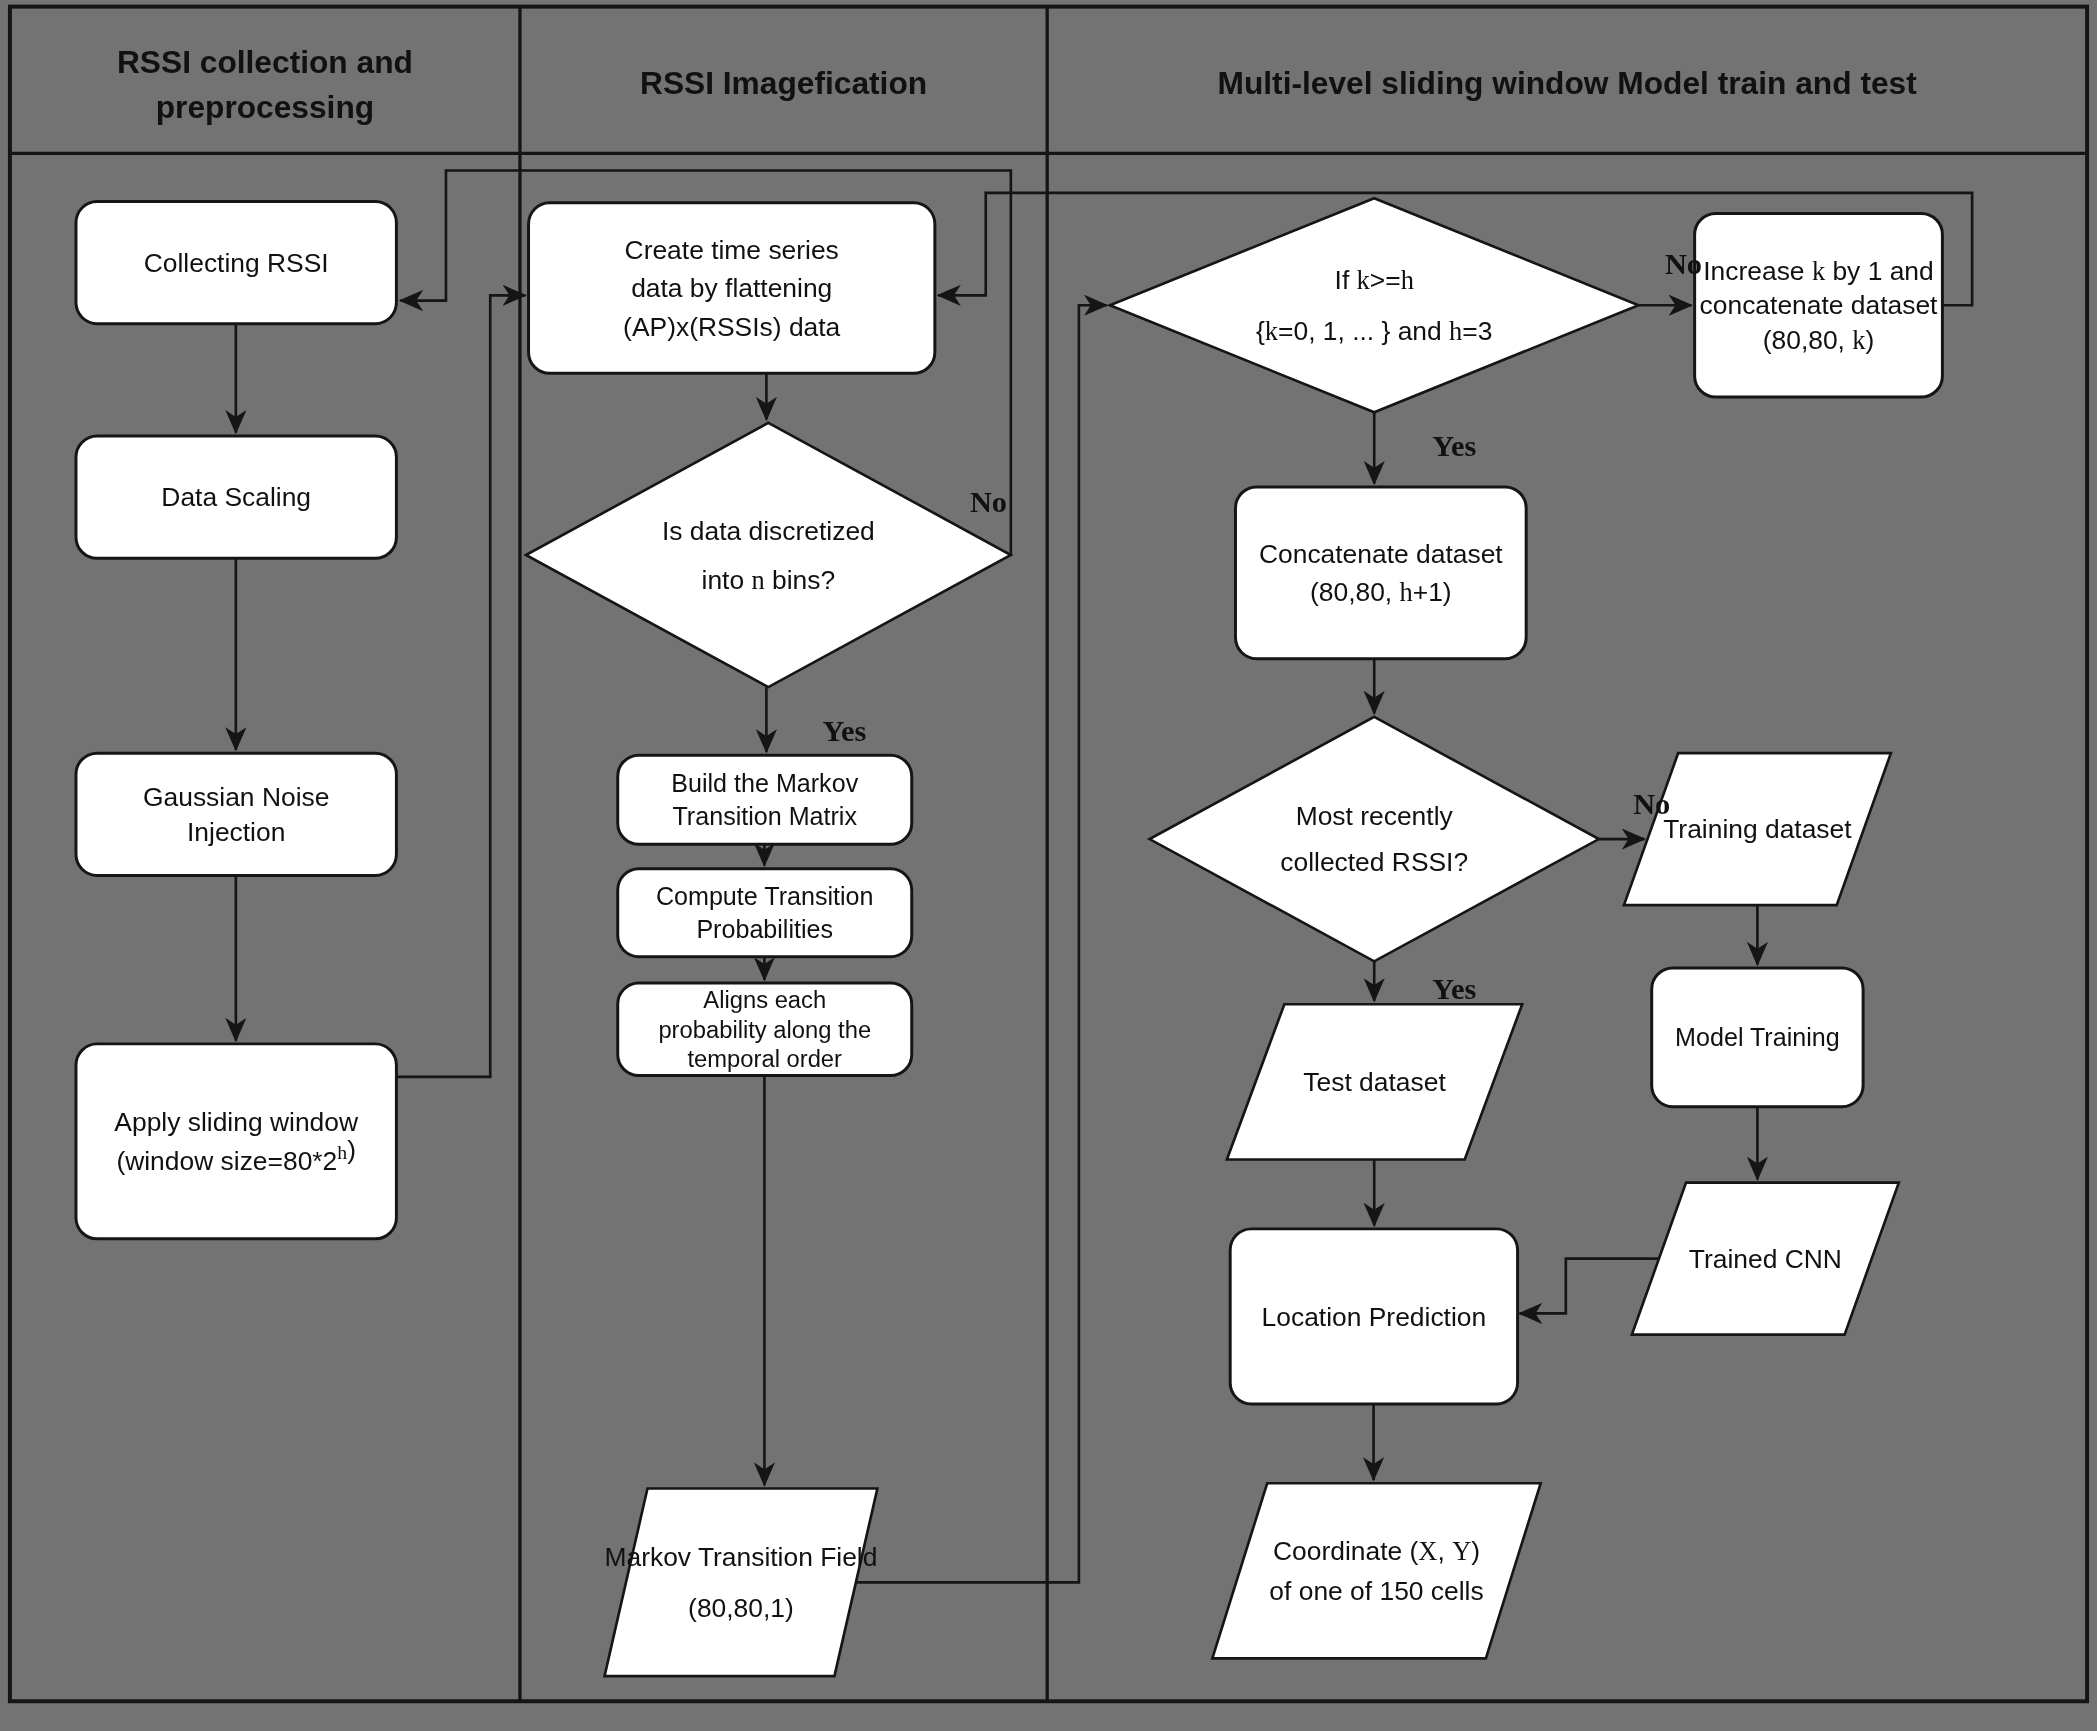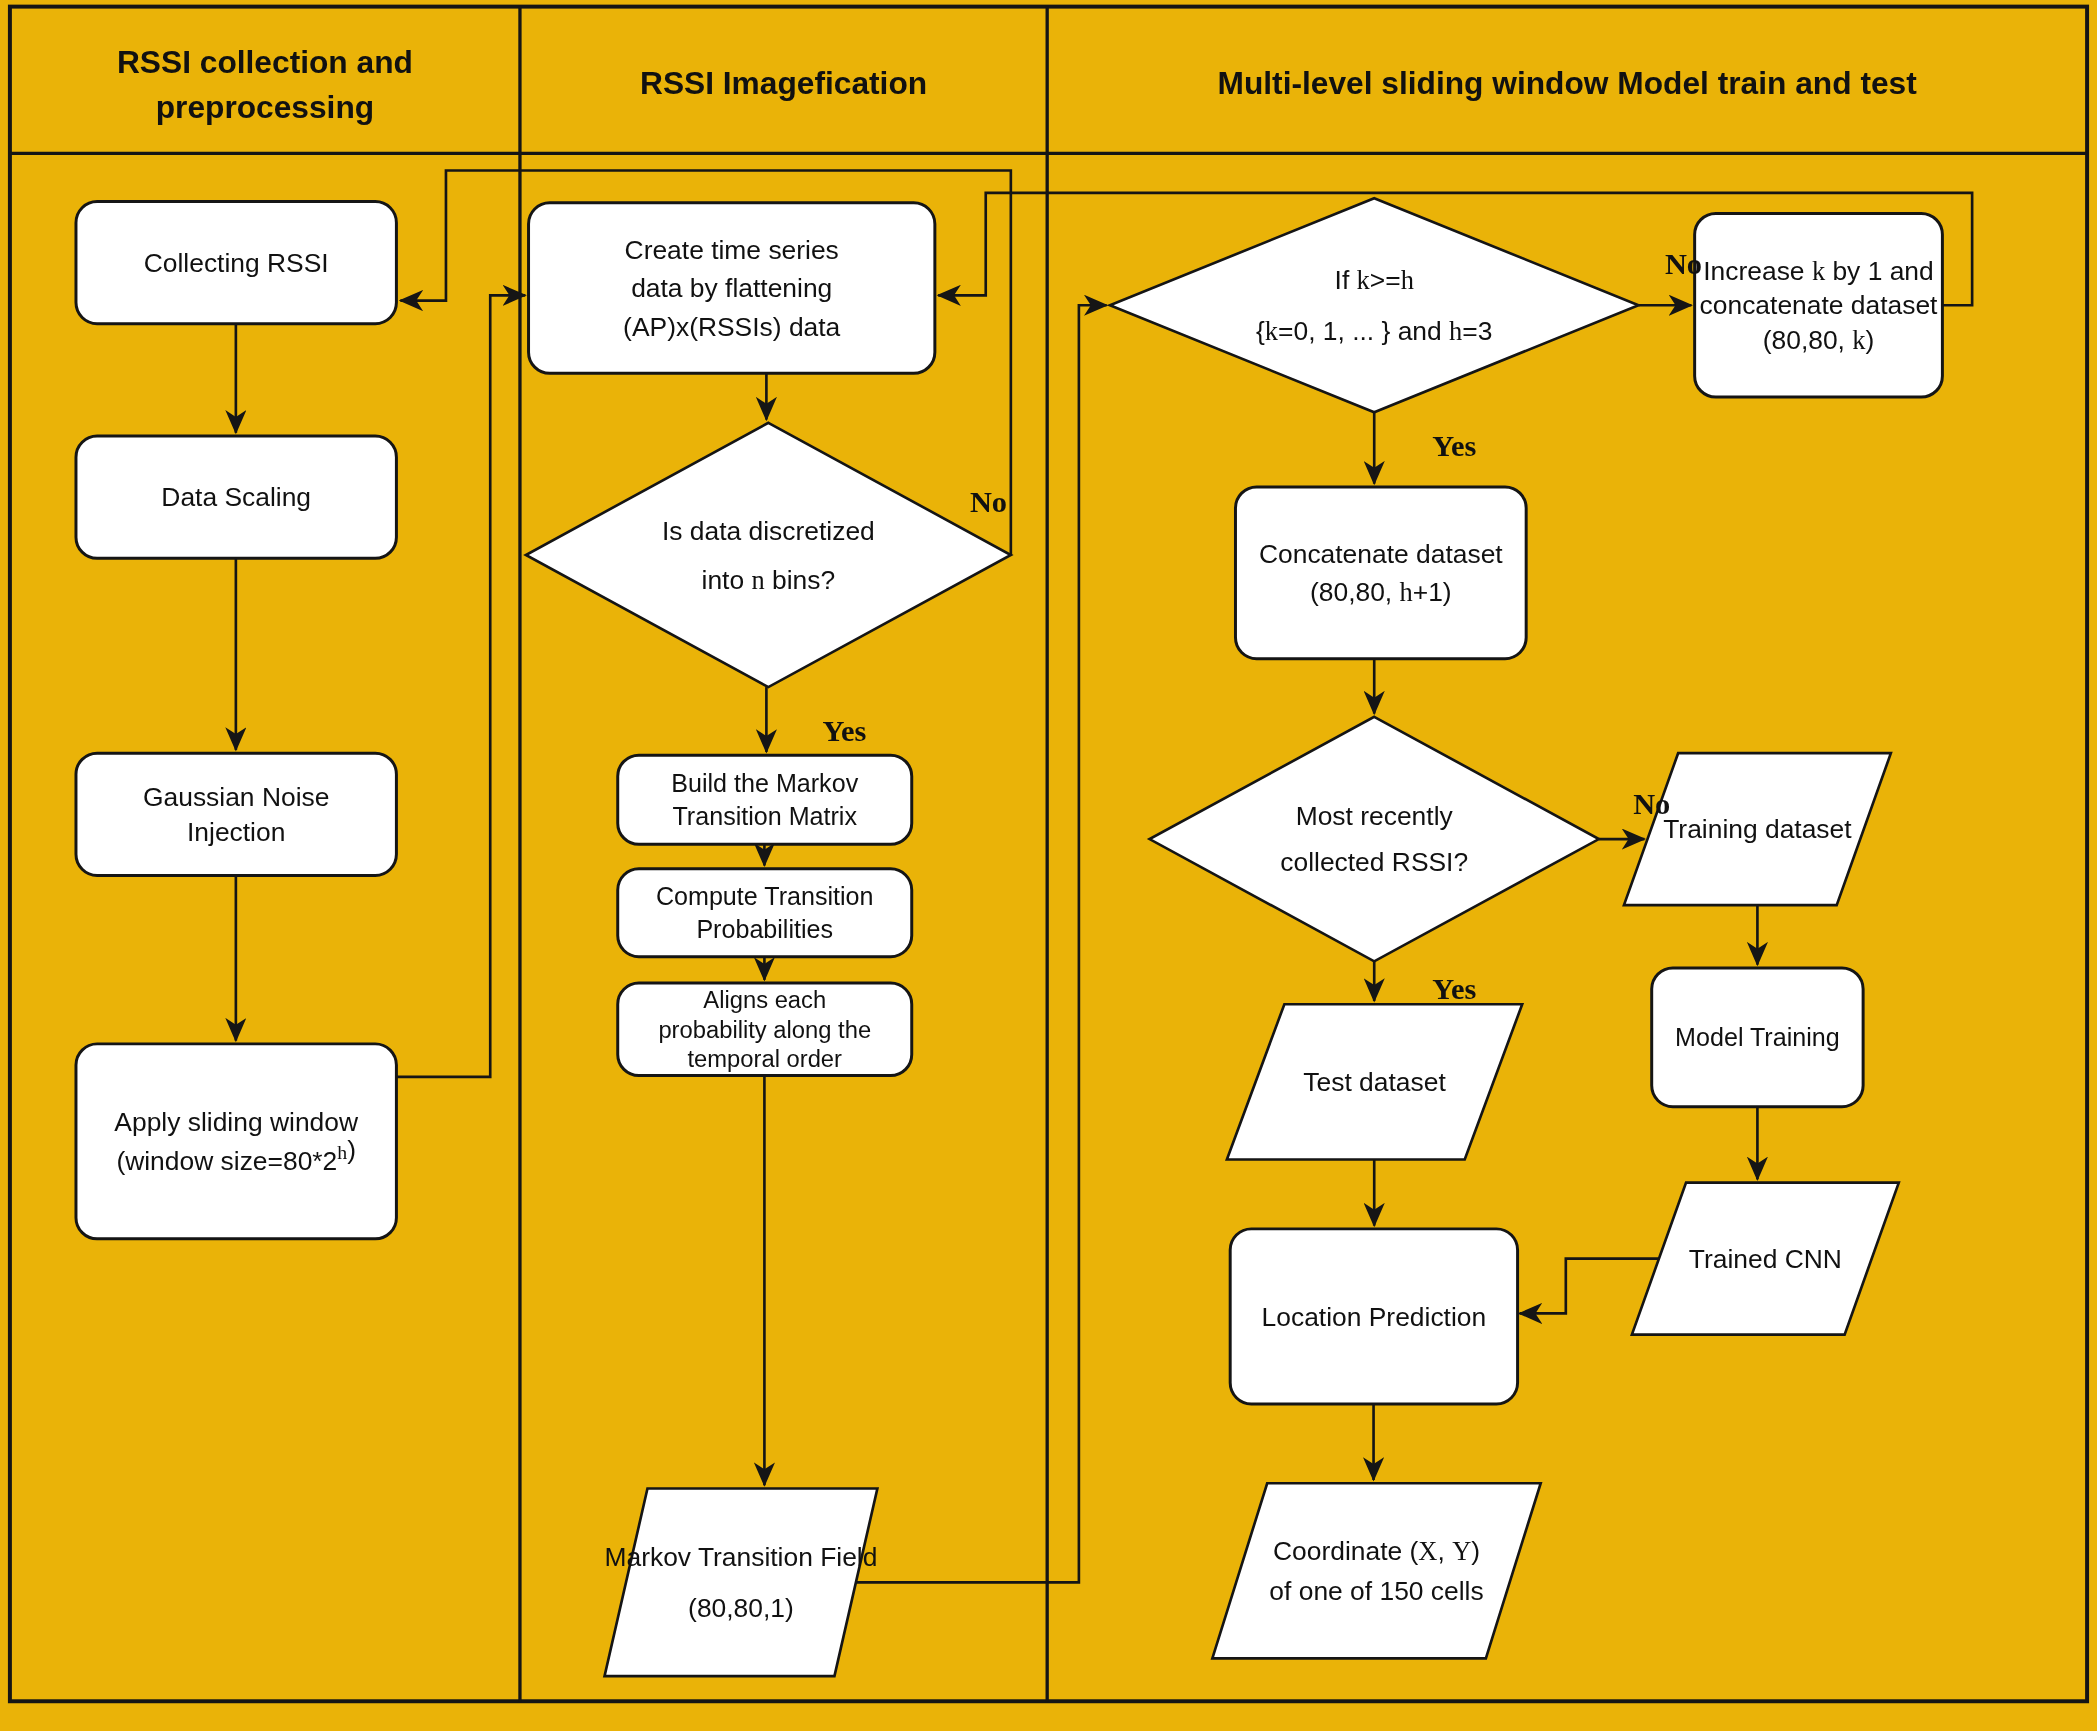--- a/index.html
+++ b/index.html
@@ -1,16 +1,16 @@
 <!DOCTYPE html>
 <html style="font-size:10.6px"><head>
 <meta charset="utf-8">
 <style>
   html,body{margin:0;padding:0;background:#ffffff;}
-  .stage{position:relative;width:2097px;height:1731px;background:#eab308;
+  .stage{position:relative;width:2097px;height:1731px;background:#737373;
          font-family:"Liberation Sans",sans-serif;}
   svg{display:block}
   text{fill:#111;}
   .hdr{font-family:"Liberation Sans",sans-serif;font-weight:bold;font-size:48px;}
 </style>
 </head>
 <body>
 
 <div class="stage">
   <svg id="fig" viewBox="0 0 3174 2620" width="2097" height="1731" xmlns="http://www.w3.org/2000/svg">

